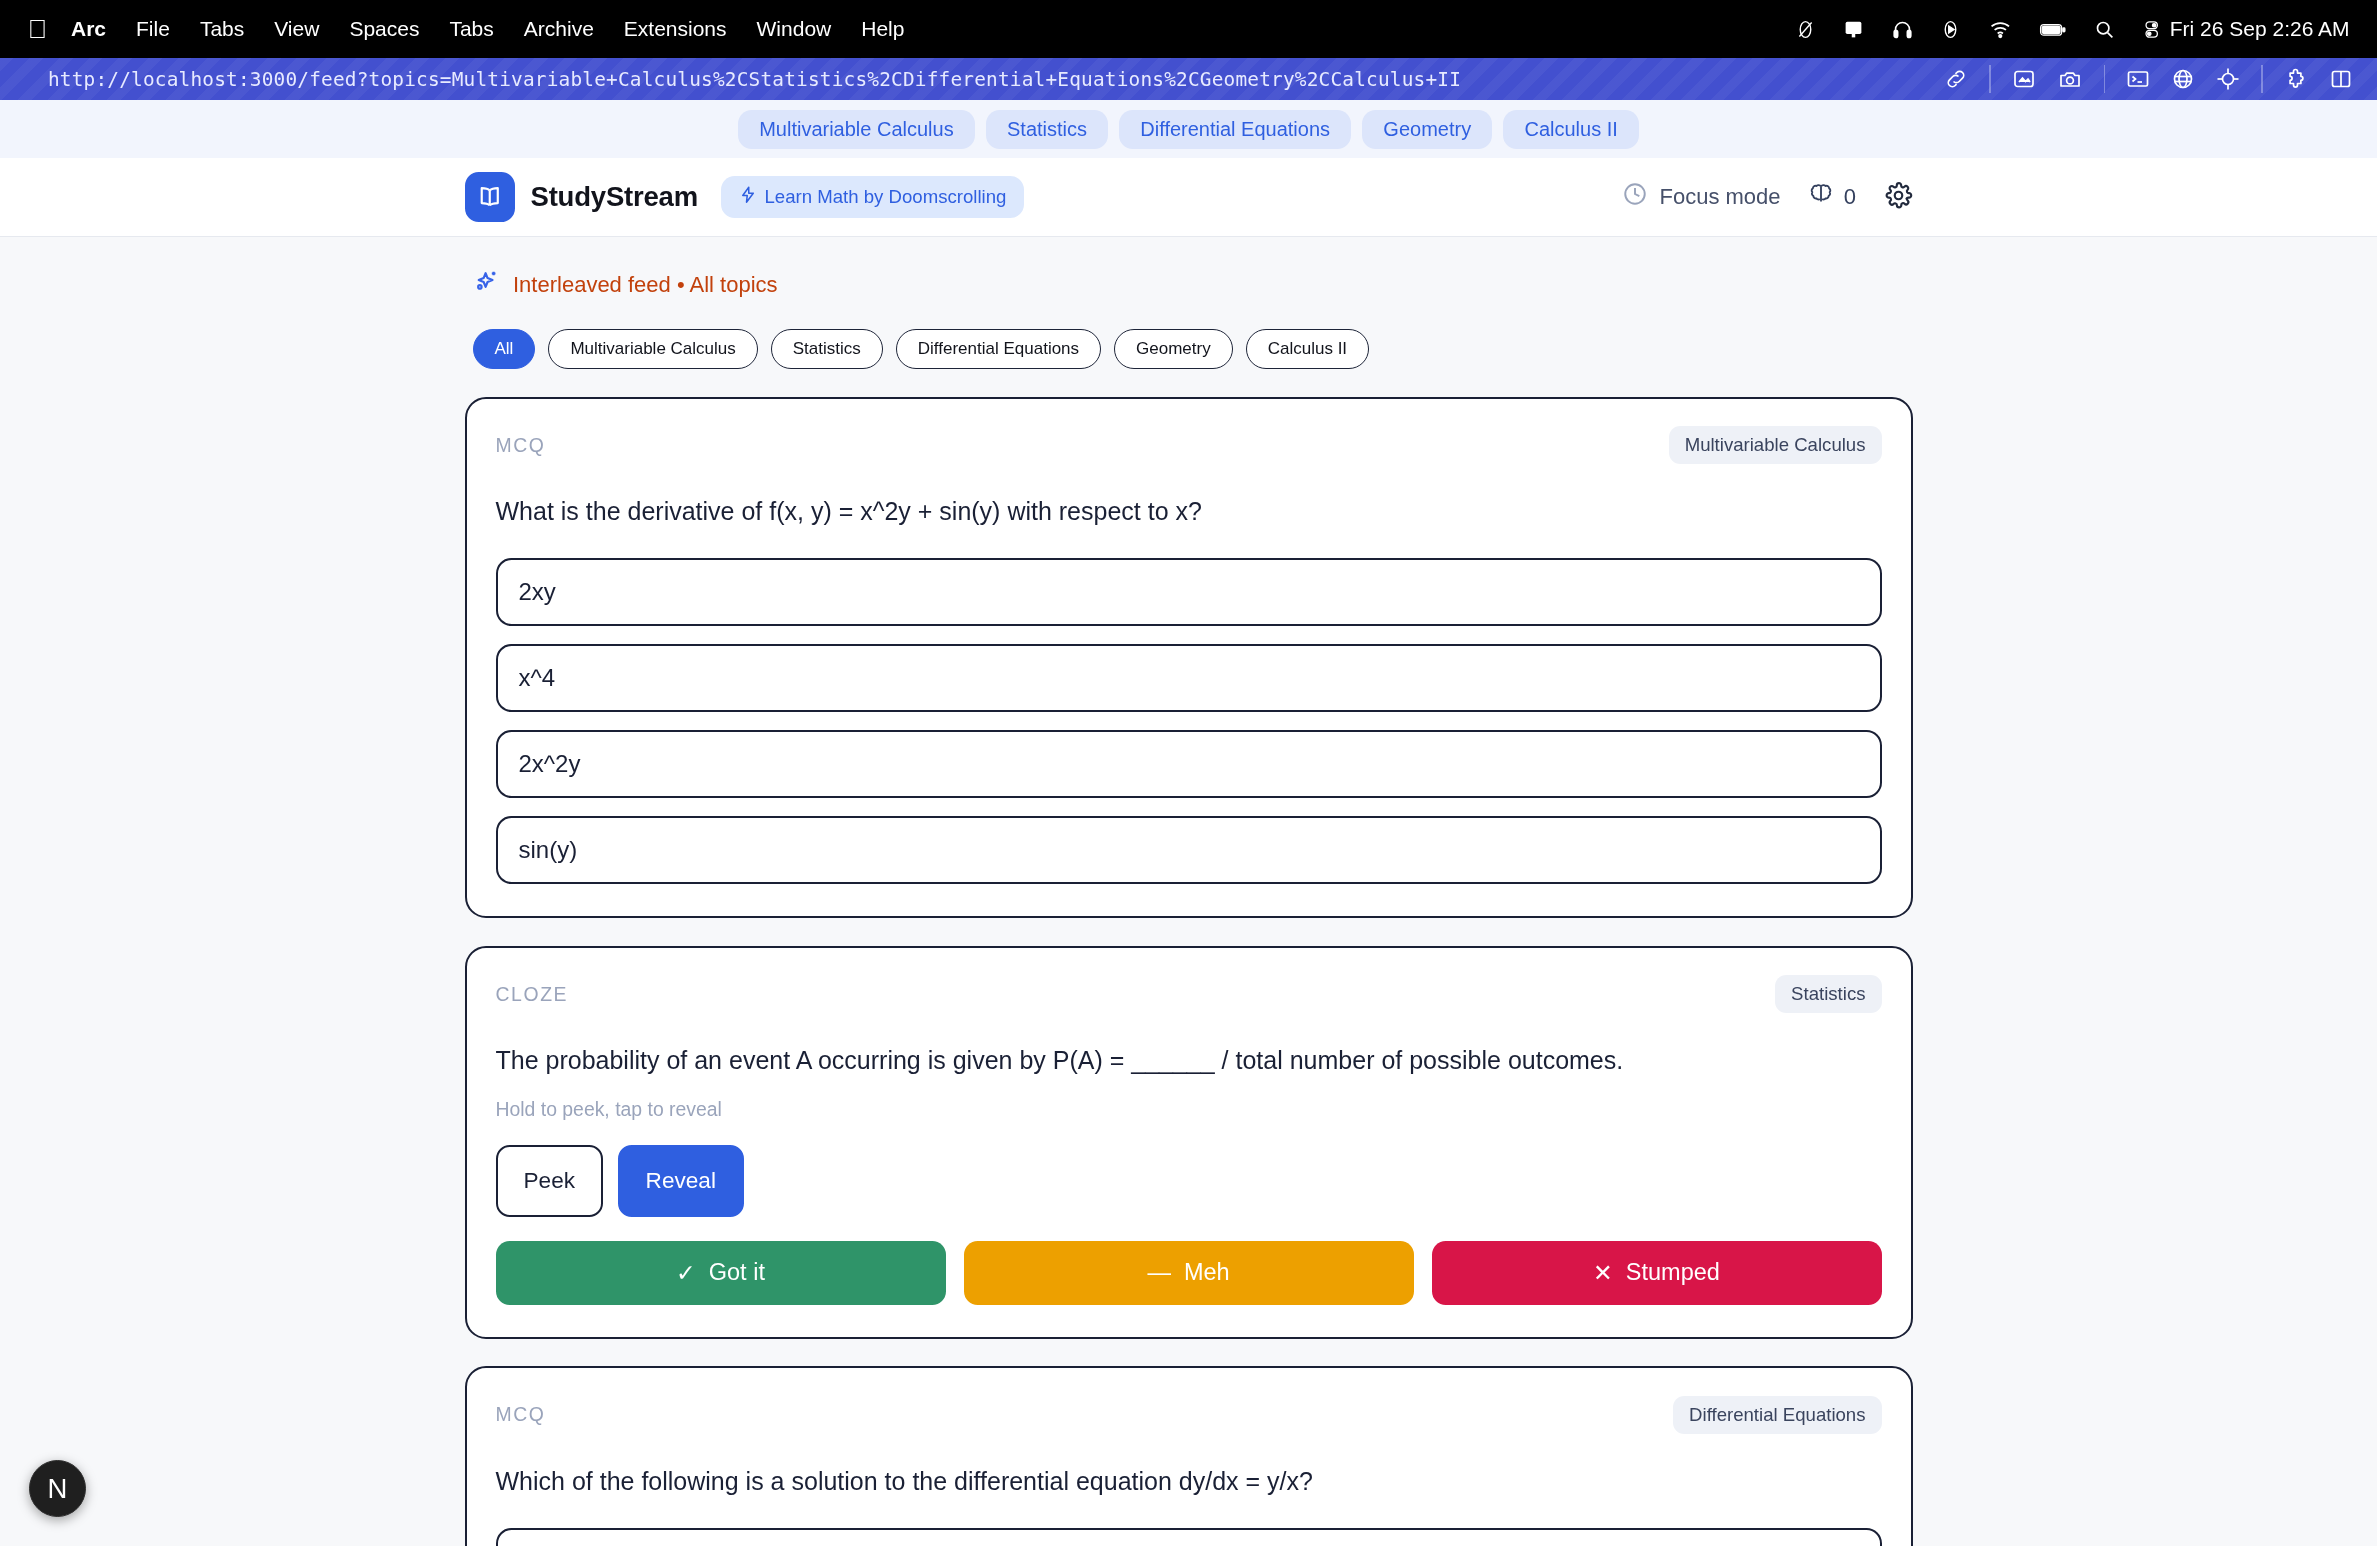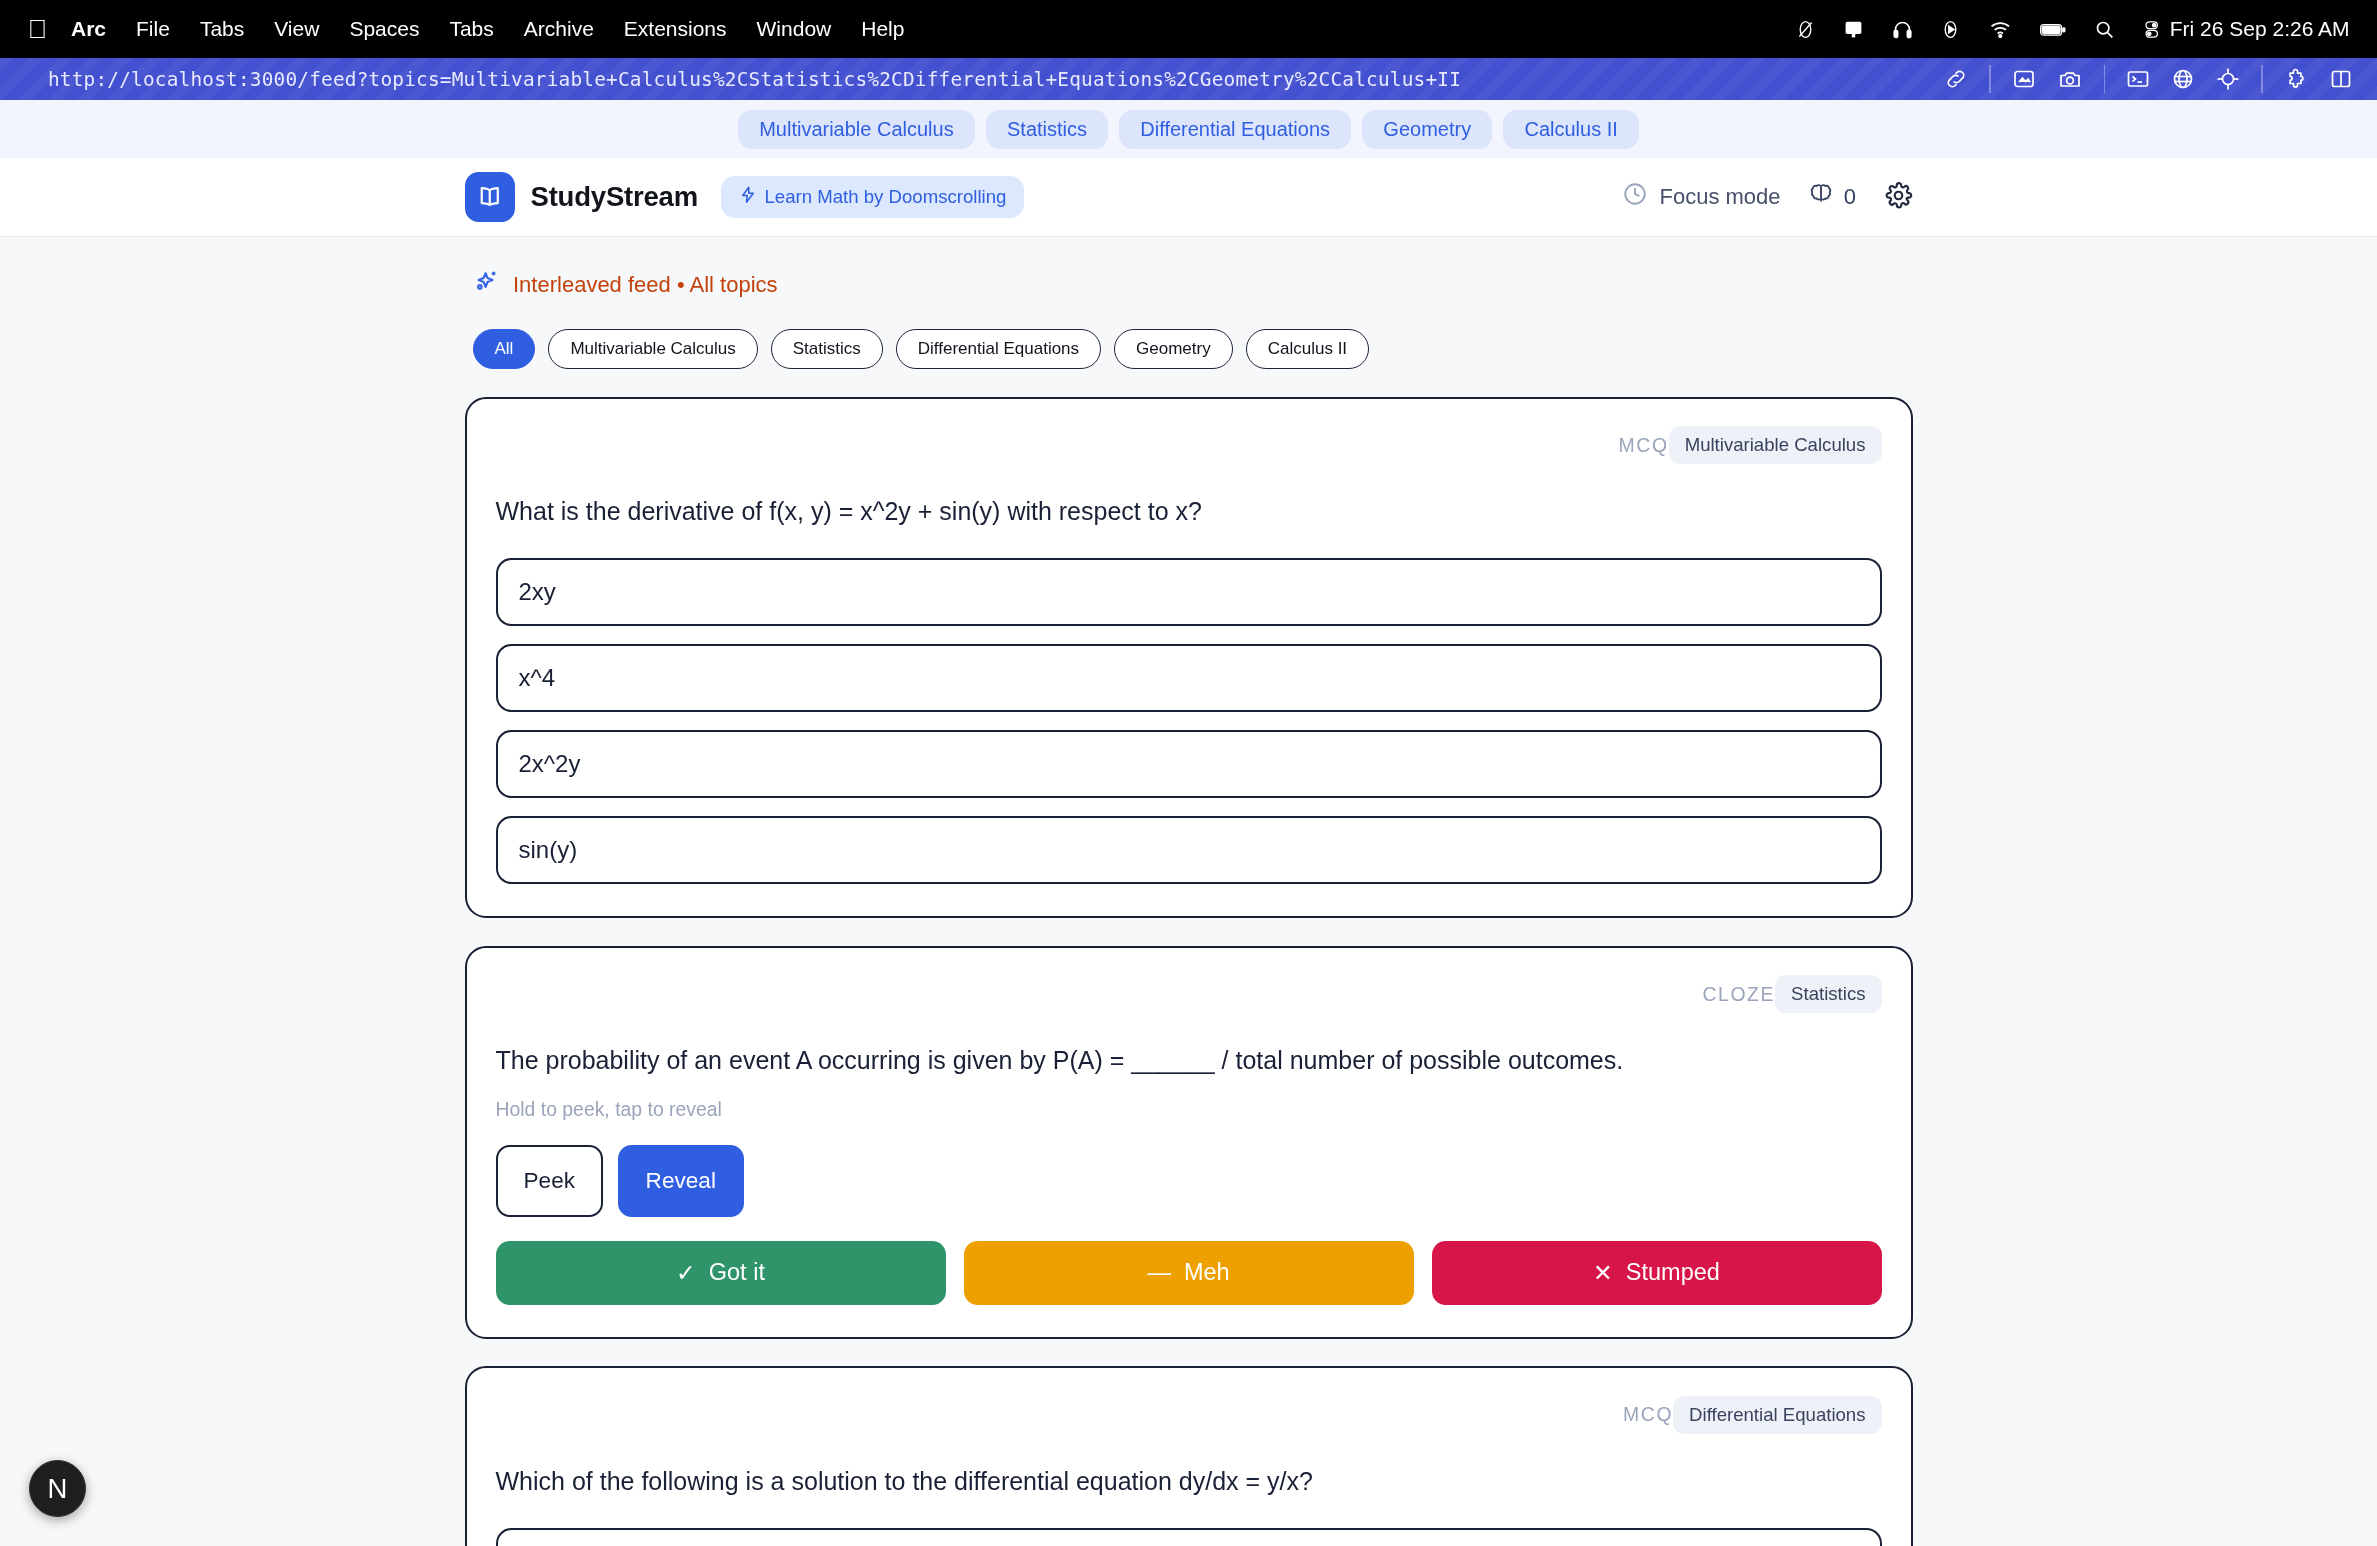--- a/index.html
+++ b/index.html
@@ -96,21 +96,21 @@
     border: 1.6px solid #1d2438; border-radius: 808px;
     padding: 9px 21px; font-size: 17px; color: #12141c; background: #fff;
     white-space: nowrap;
   }
   .pill.active { background: #2f5fe0; color: #fff; border-color: #2f5fe0; }
 
   .card {
     background: #fff; border: 2.4px solid #1a2035; border-radius: 21px;
     padding: 27.5px 29px 32px; margin-bottom: 27.5px;
   }
-  .card-top { display: flex; align-items: center; justify-content: flex-end; margin-bottom: 29px; }
+  .card-top { display: flex; align-items: center; justify-content: space-between; margin-bottom: 29px; }
   .kind { color: #9aa4bb; font-size: 19.4px; letter-spacing: 1.6px; }
   .topic {
     background: #eef1f7; color: #3a445e; border-radius: 11.3px;
     padding: 8px 16px; font-size: 18.6px; white-space: nowrap;
   }
   .qtext { font-size: 25px; color: #1a2035; line-height: 1.5; }
   .options { margin-top: 27.5px; display: flex; flex-direction: column; gap: 18px; }
   .opt {
     border: 2.4px solid #1a2035; border-radius: 15.4px;
     padding: 18px 21px; font-size: 24px; color: #1a2035; background: #fff;

